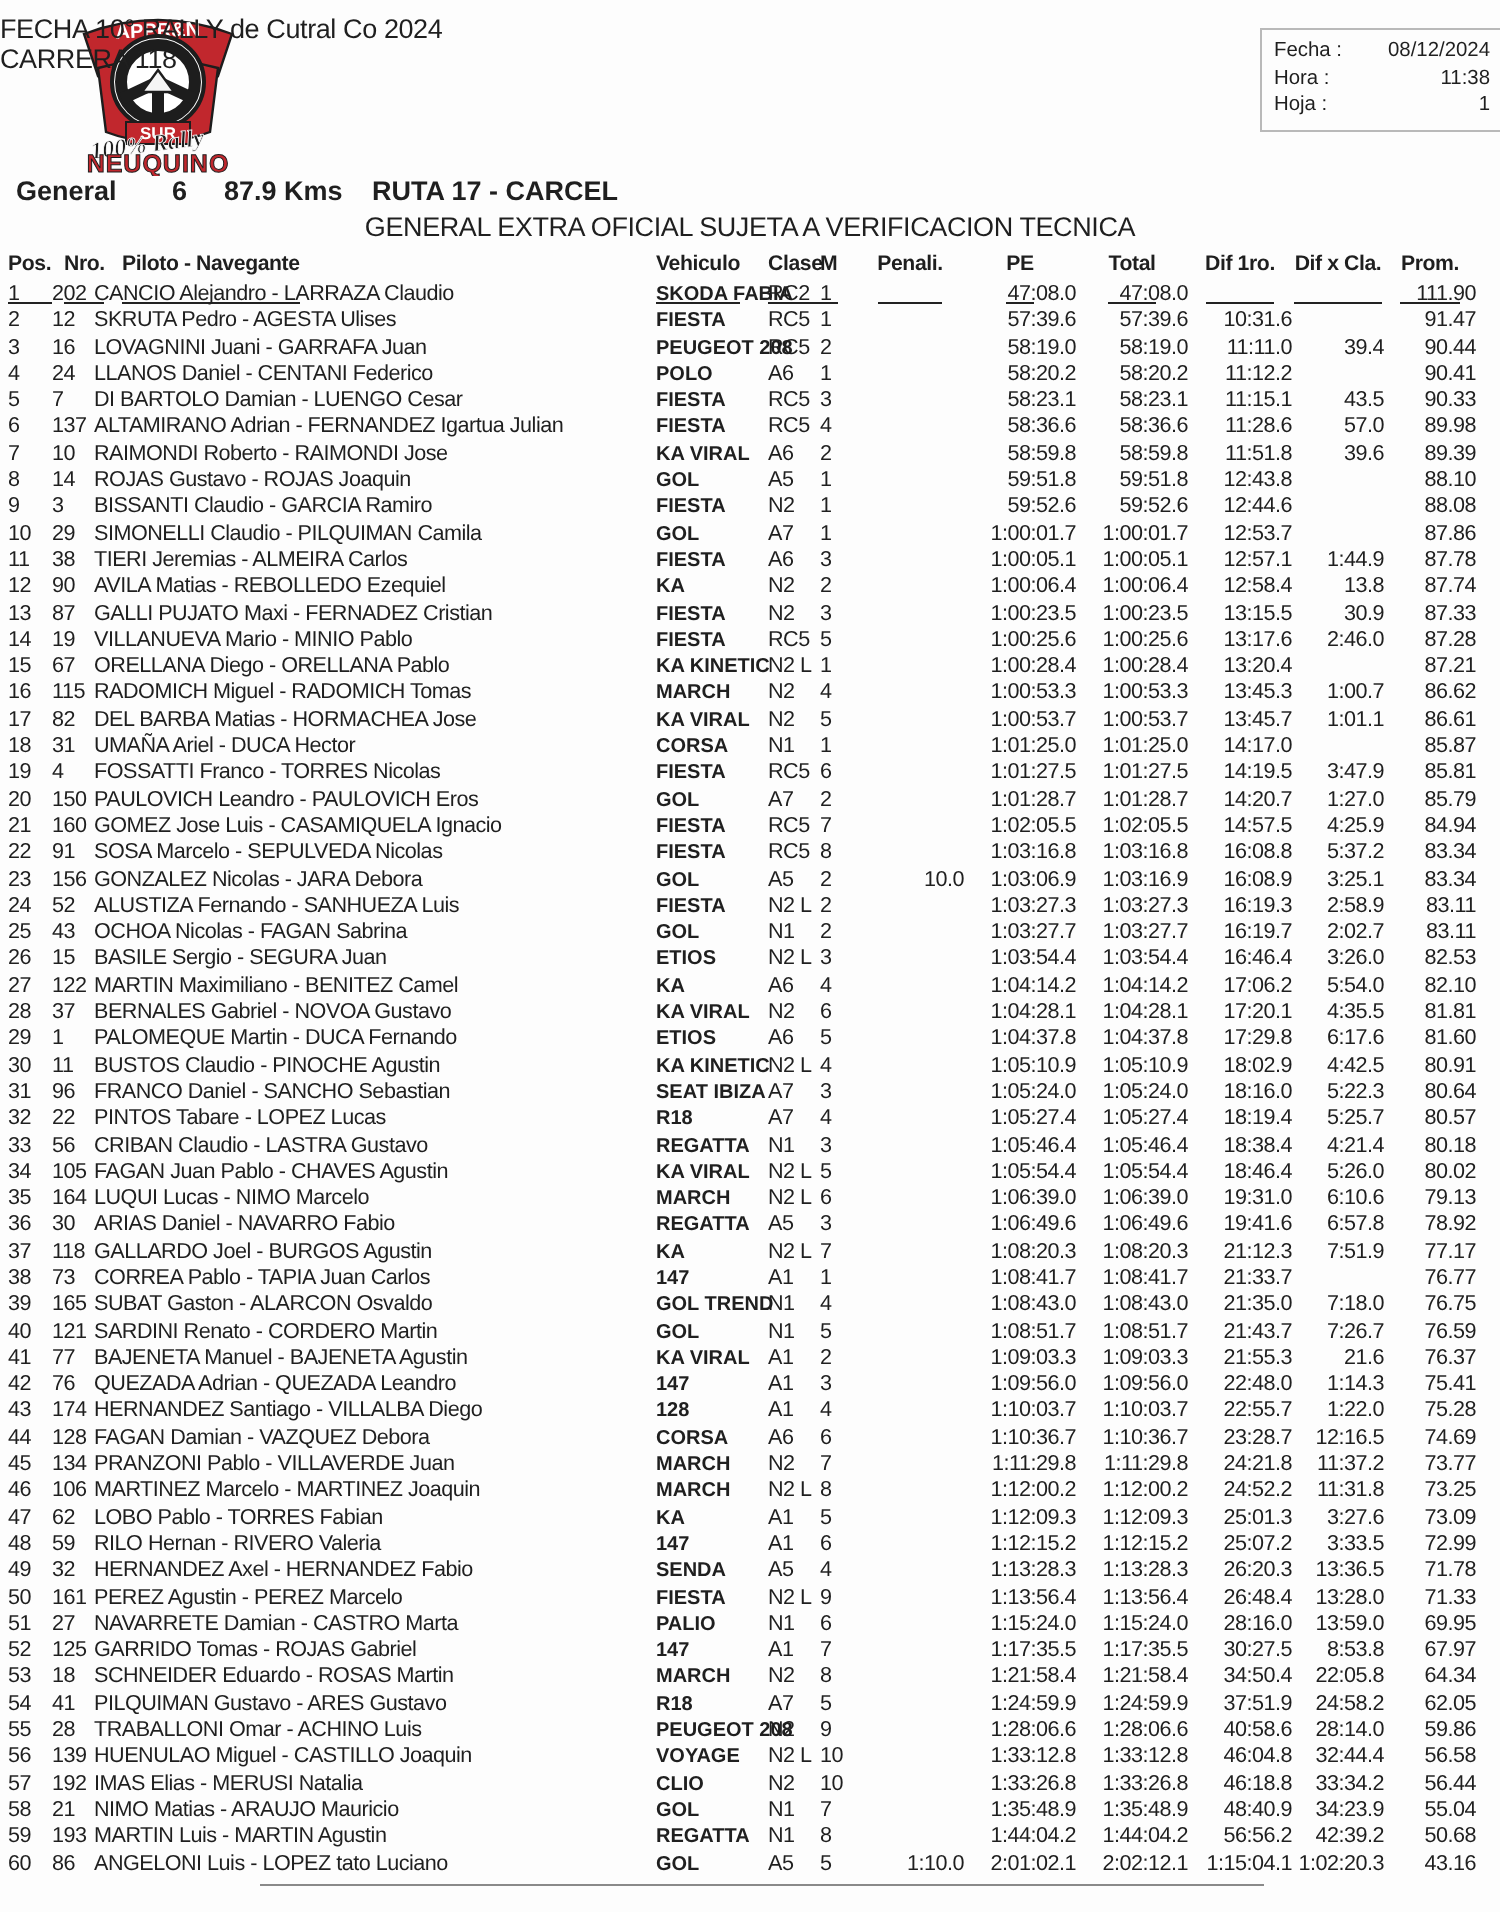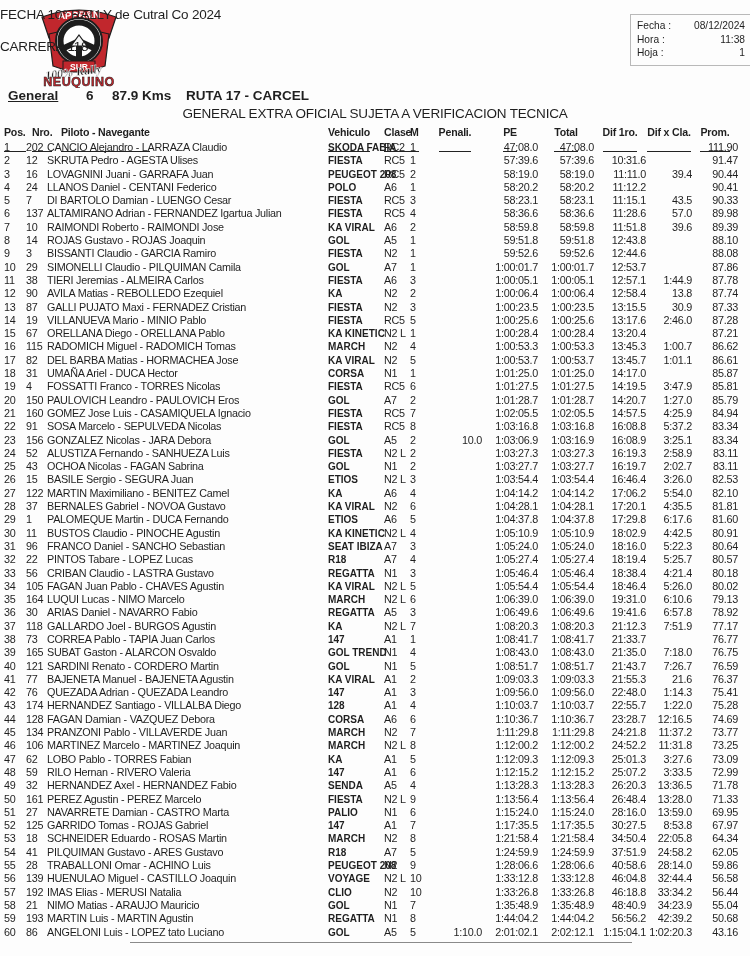--- a/index.html
+++ b/index.html
@@ -5,30 +5,30 @@
   html,body{margin:0;padding:0;}
   body{
     width:750px;height:956px;background:#fdfdfd;color:#1f1f1f;
     font-family:"Liberation Sans",sans-serif;position:relative;overflow:hidden;
   }
   
   .page-header{position:relative;height:86px;}
   .logo{position:absolute;left:12px;top:4px;width:134px;height:84px;}
   .title-block{position:absolute;left:0;right:0;top:7px;text-align:left;}
   .title-line1{font-size:13.5px;letter-spacing:-0.2px;}
-  .title-line2{font-size:13.5px;margin-top:17px;letter-spacing:-0.2px;}
+  .title-line2{font-size:13.5px;margin-top:0;letter-spacing:-0.2px;}
   .info-box{
     position:absolute;top:14px;left:630px;width:108px;
     border:1px solid #b9b9b9;padding:4px 6px 5px 6px;font-size:10.2px;background:#fdfdfd;
   }
   .info-row{display:flex;justify-content:space-between;line-height:13.5px;align-items:center;}
   
   .race-line{position:absolute;left:0;top:88px;width:750px;height:17px;font-weight:bold;font-size:13.5px;}
   .race-line span{position:absolute;white-space:nowrap;}
-  .rl-general{left:8px;text-decoration:underline;}
+  .rl-general{left:8px;}
   .rl-num{left:86px;}
   .rl-dist{left:112px;}
   .rl-route{left:186px;}
   .subtitle{position:absolute;left:0;top:106px;width:750px;text-align:center;font-size:13.5px;letter-spacing:-0.2px;}
   
   .results{position:absolute;left:4px;top:126px;width:742px;}
   .thead{display:flex;height:15px;line-height:13px;font-size:10.6px;font-weight:bold;letter-spacing:-0.2px;}
   .thead .lbl{border-bottom:1px solid #222;padding-bottom:13px;white-space:nowrap;}
   .trow{display:flex;height:13.3px;line-height:13.3px;font-size:10.8px;letter-spacing:-0.25px;}
   .cell{white-space:nowrap;}

